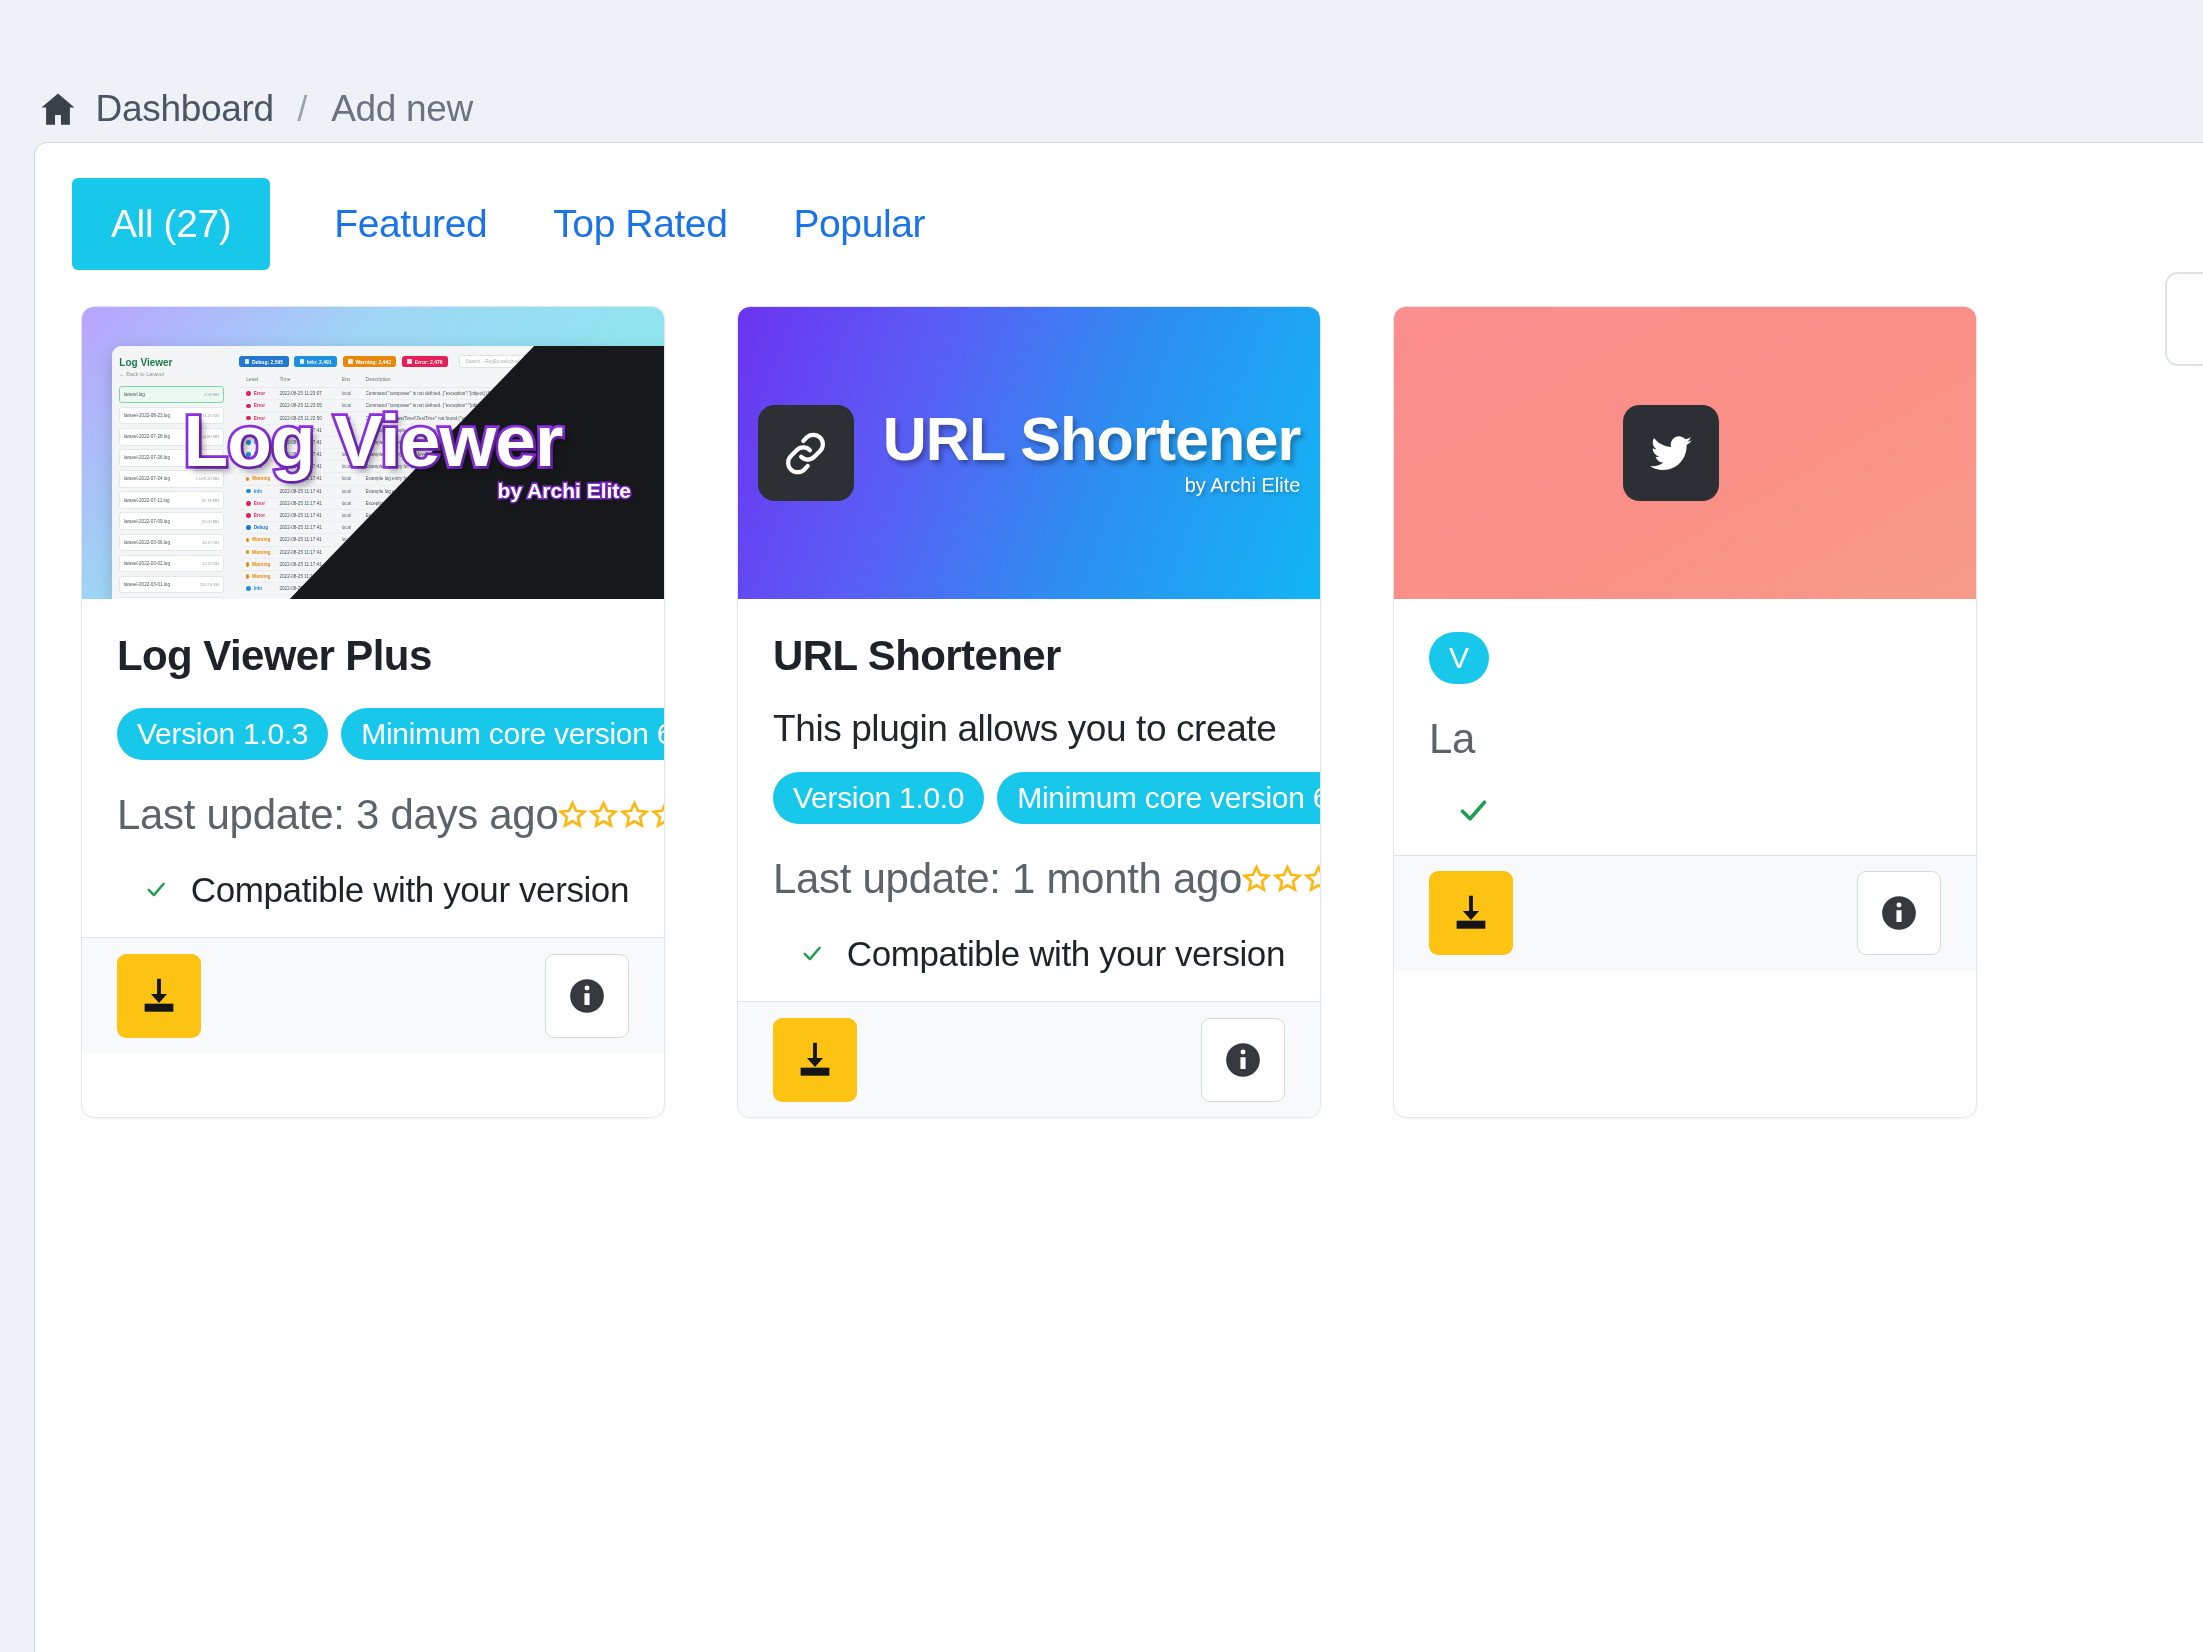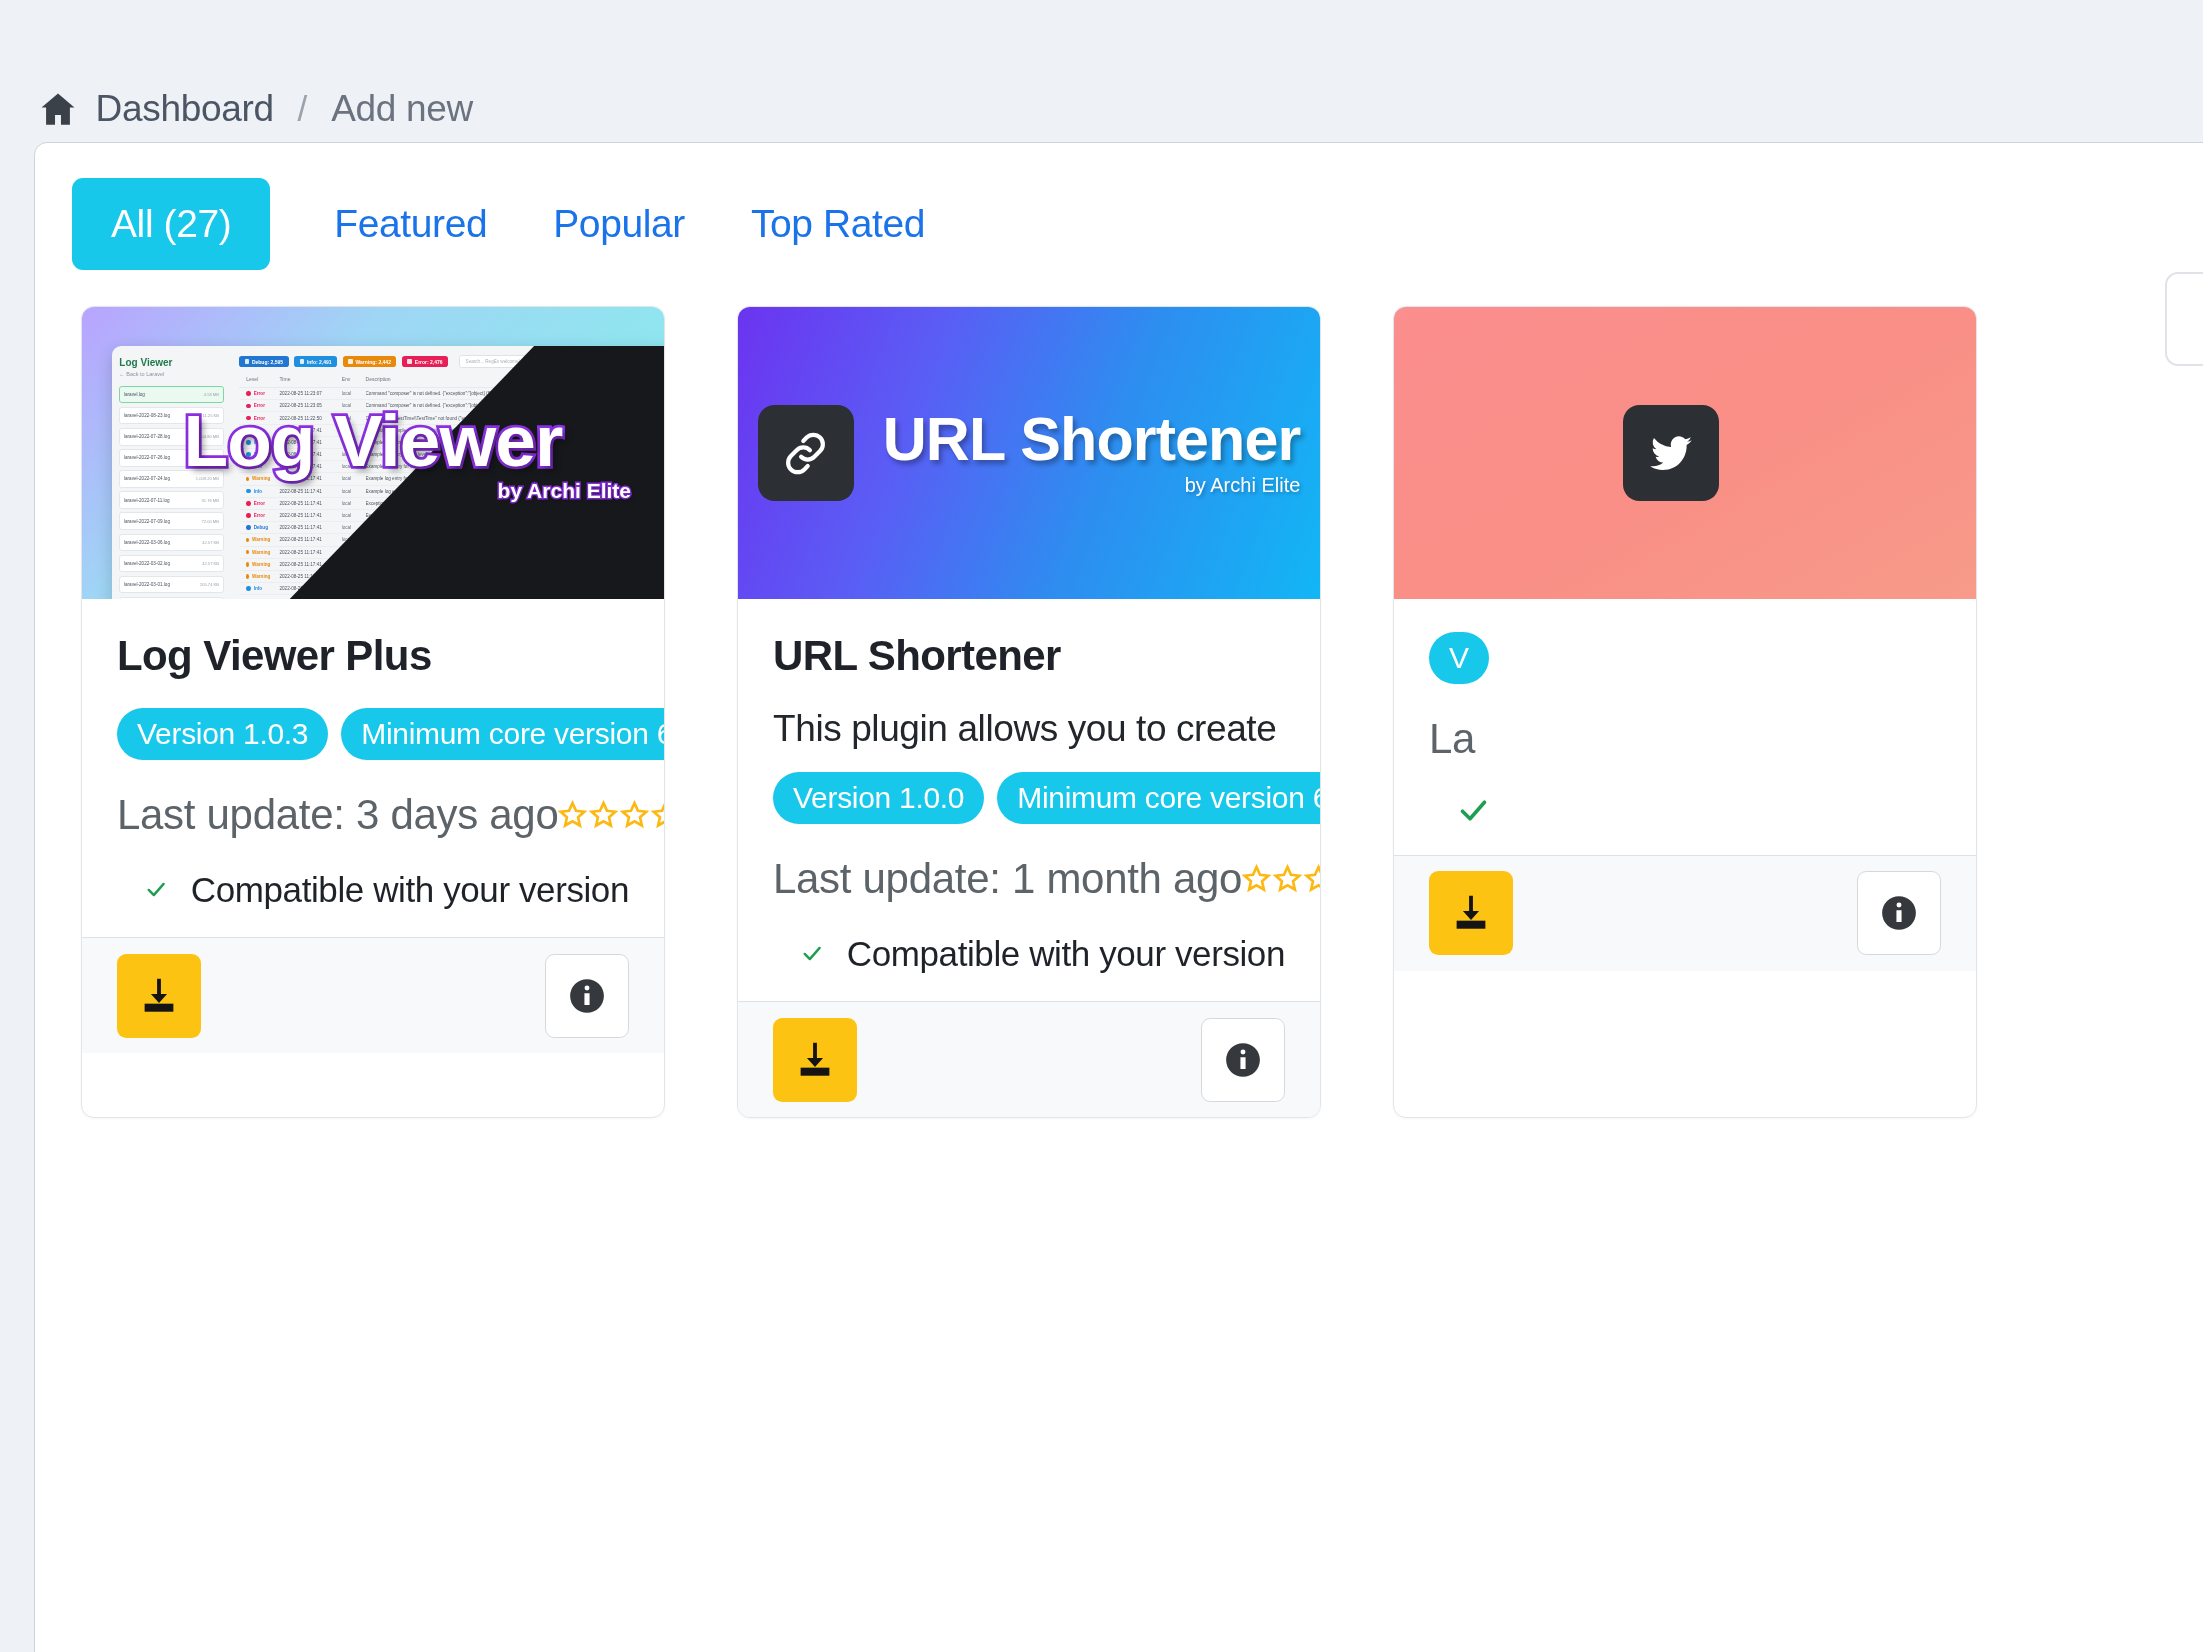--- a/index.html
+++ b/index.html
@@ -32,21 +32,21 @@
     border-radius: 13px;
   }
 
   
   .tabs {
     position: absolute; left: 37px; top: 35px;
     display: flex; align-items: center;
   }
   .tab {
     font-size: 39px; color: #1a73e8; letter-spacing: -0.4px;
-    padding: 24px 33px; border-radius: 11px; white-space: nowrap;
+    padding: 24px 33px; border-radius: 6px; white-space: nowrap;
     cursor: pointer;
   }
   .tab.active {
     background: #17c8ea; color: #ffffff;
     padding: 24px 39px;
   }
   .tab-spacer { width: 31px; }
 
   
   .search-box {
@@ -242,22 +242,22 @@
   <span class="crumb-sep">/</span>
   <span class="crumb-current">Add new</span>
 </div>
 
 <div class="panel">
 
   <div class="tabs">
     <div class="tab active">All (27)</div>
     <div class="tab-spacer"></div>
     <div class="tab">Featured</div>
+    <div class="tab">Top Rated</div>
     <div class="tab">Popular</div>
-    <div class="tab">Top Rated</div>
   </div>
 
   <div class="search-box" placeholder=""></div>
 
   <div class="cards">
 
     <div class="card">
       <div class="thumb thumb-logviewer">
         <div class="lv-window">
           <div class="lv-sidebar">

